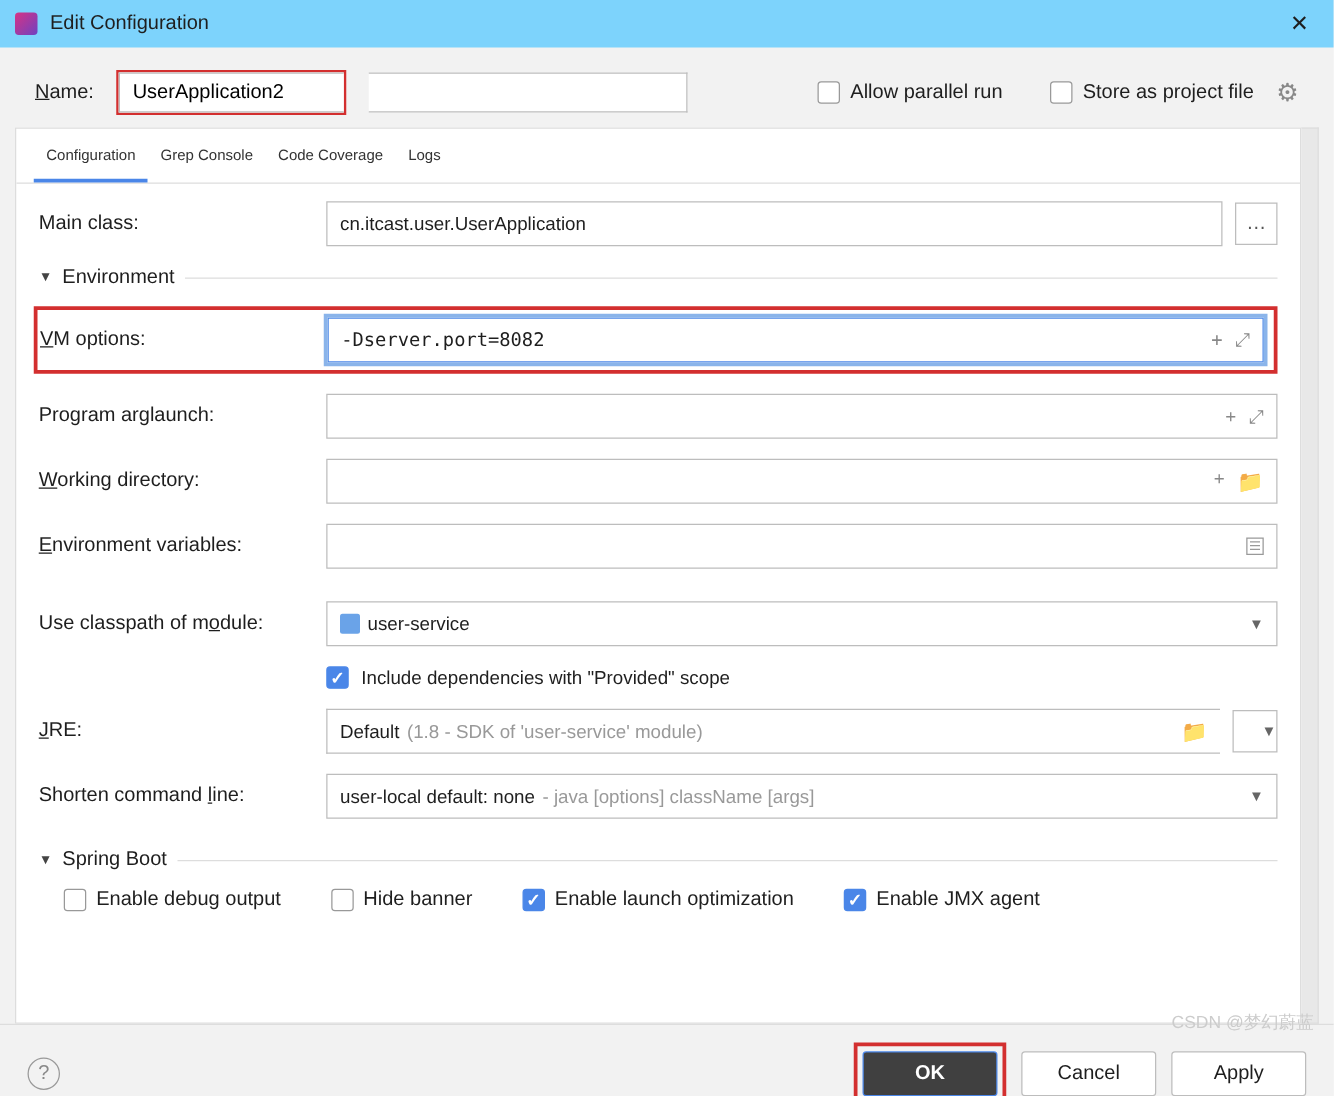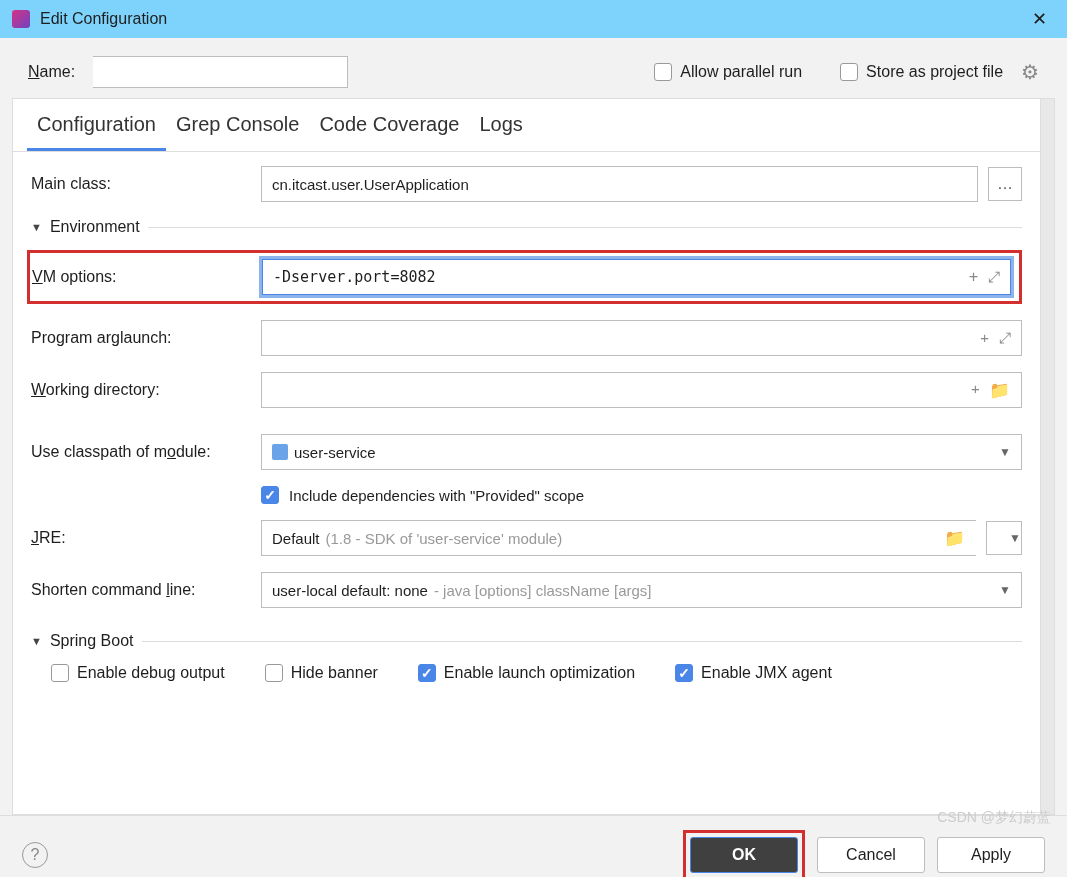--- a/index.html
+++ b/index.html
@@ -86,21 +86,21 @@
       border-left: none;
     }
     .tabs {
       display: flex;
       gap: 0;
       border-bottom: 1px solid #ddd;
       padding: 0 14px;
     }
     .tab {
       padding: 14px 10px 12px 10px;
-      font-size: 20px;
+      font-size: 12px;
       cursor: pointer;
       color: #333;
       border-bottom: 3px solid transparent;
     }
     .tab.active {
       border-bottom-color: #4a86e8;
     }
     .form {
       padding: 14px 18px;
     }
@@ -180,20 +180,23 @@
 <body>
 
 <div class="titlebar">
   <div class="app-icon"></div>
   <div class="title">Edit Configuration</div>
   <div class="close-x">✕</div>
 </div>
 
 <div class="name-row">
   <div class="name-label"><span class="ul">N</span><span>ame:</span></div>
+  <div class="name-input-wrap">
+    <input class="name-input left" value="UserApplication2" style="">
+  </div>
   <input class="name-input" style="width: 255px;">
   <div class="spacer"></div>
   <div class="chk-row">
     <span class="checkbox"></span>
     <span><span>Allow parallel r</span><span class="ul">u</span><span>n</span></span>
   </div>
   <div class="chk-row" style="margin-left:20px">
     <span class="checkbox"></span>
     <span><span class="ul">S</span><span>tore as project file</span></span>
   </div>
@@ -250,20 +253,28 @@
       <div class="form-row">
         <div class="form-label"><span class="ul">W</span><span>orking directory:</span></div>
         <div class="field">
           <div class="field-icons">
             <span>+</span>
             <span class="folder-icon">📁</span>
           </div>
         </div>
       </div>
 
+      <div class="form-row">
+        <div class="form-label"><span class="ul">E</span><span>nvironment variables:</span></div>
+        <div class="field">
+          <div class="field-icons">
+            <span class="list-icon"></span>
+          </div>
+        </div>
+      </div>
 
       <div class="form-row" style="margin-top:26px">
         <div class="form-label"><span>Use classpath of m</span><span class="ul">o</span><span>dule:</span></div>
         <div class="field">
           <span class="module-icon"></span>
           <span>user-service</span>
           <span class="dd-arrow">▼</span>
         </div>
       </div>
 

